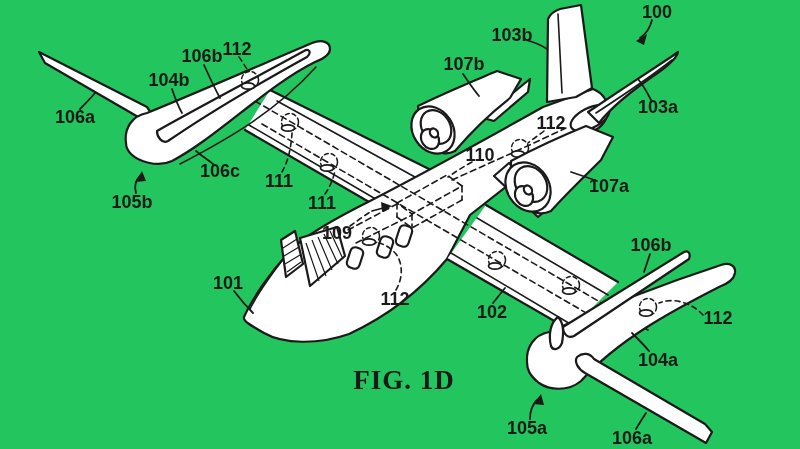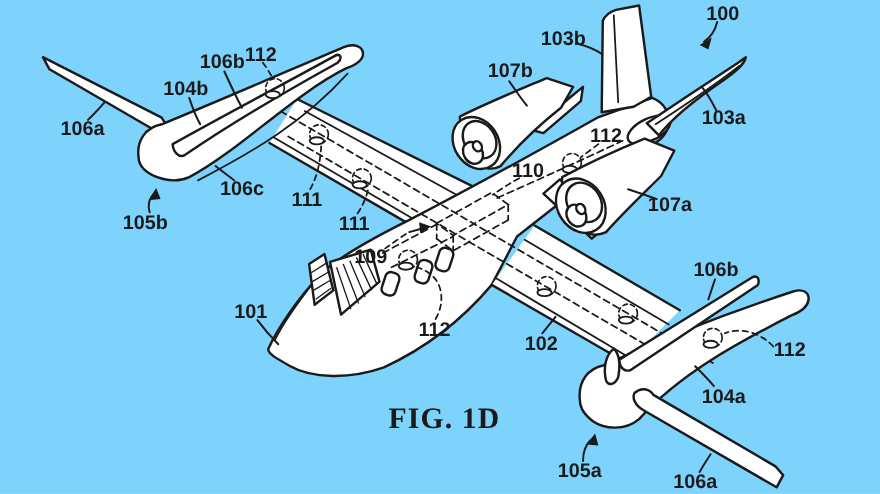--- a/index.html
+++ b/index.html
@@ -1,16 +1,16 @@
 <!DOCTYPE html>
 <html><head>
 <meta charset="utf-8">
 <style>
   html,body{margin:0;padding:0;background:#ffffff;}
-  .page{width:800px;height:449px;background:#7dd3fc;position:relative;overflow:hidden;}
+  .page{width:800px;height:449px;background:#22c55e;position:relative;overflow:hidden;}
   svg{display:block;}
   .ref-label{
     font-family:"Liberation Sans", sans-serif;
     font-weight:bold;
     font-size:18px;
     fill:#1a1a1a;
   }
   .fig-caption{
     font-family:"Liberation Serif", serif;
     font-weight:bold;

